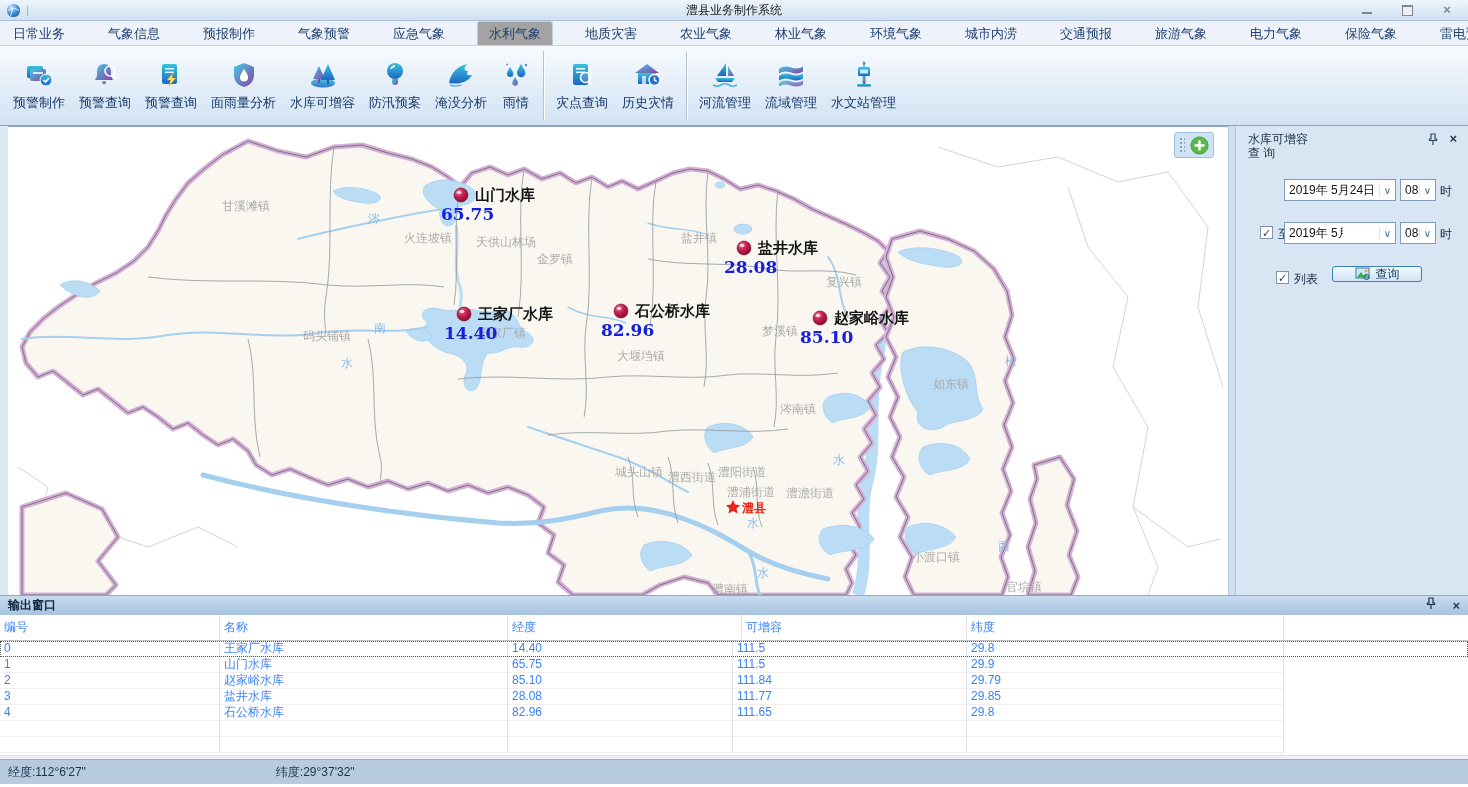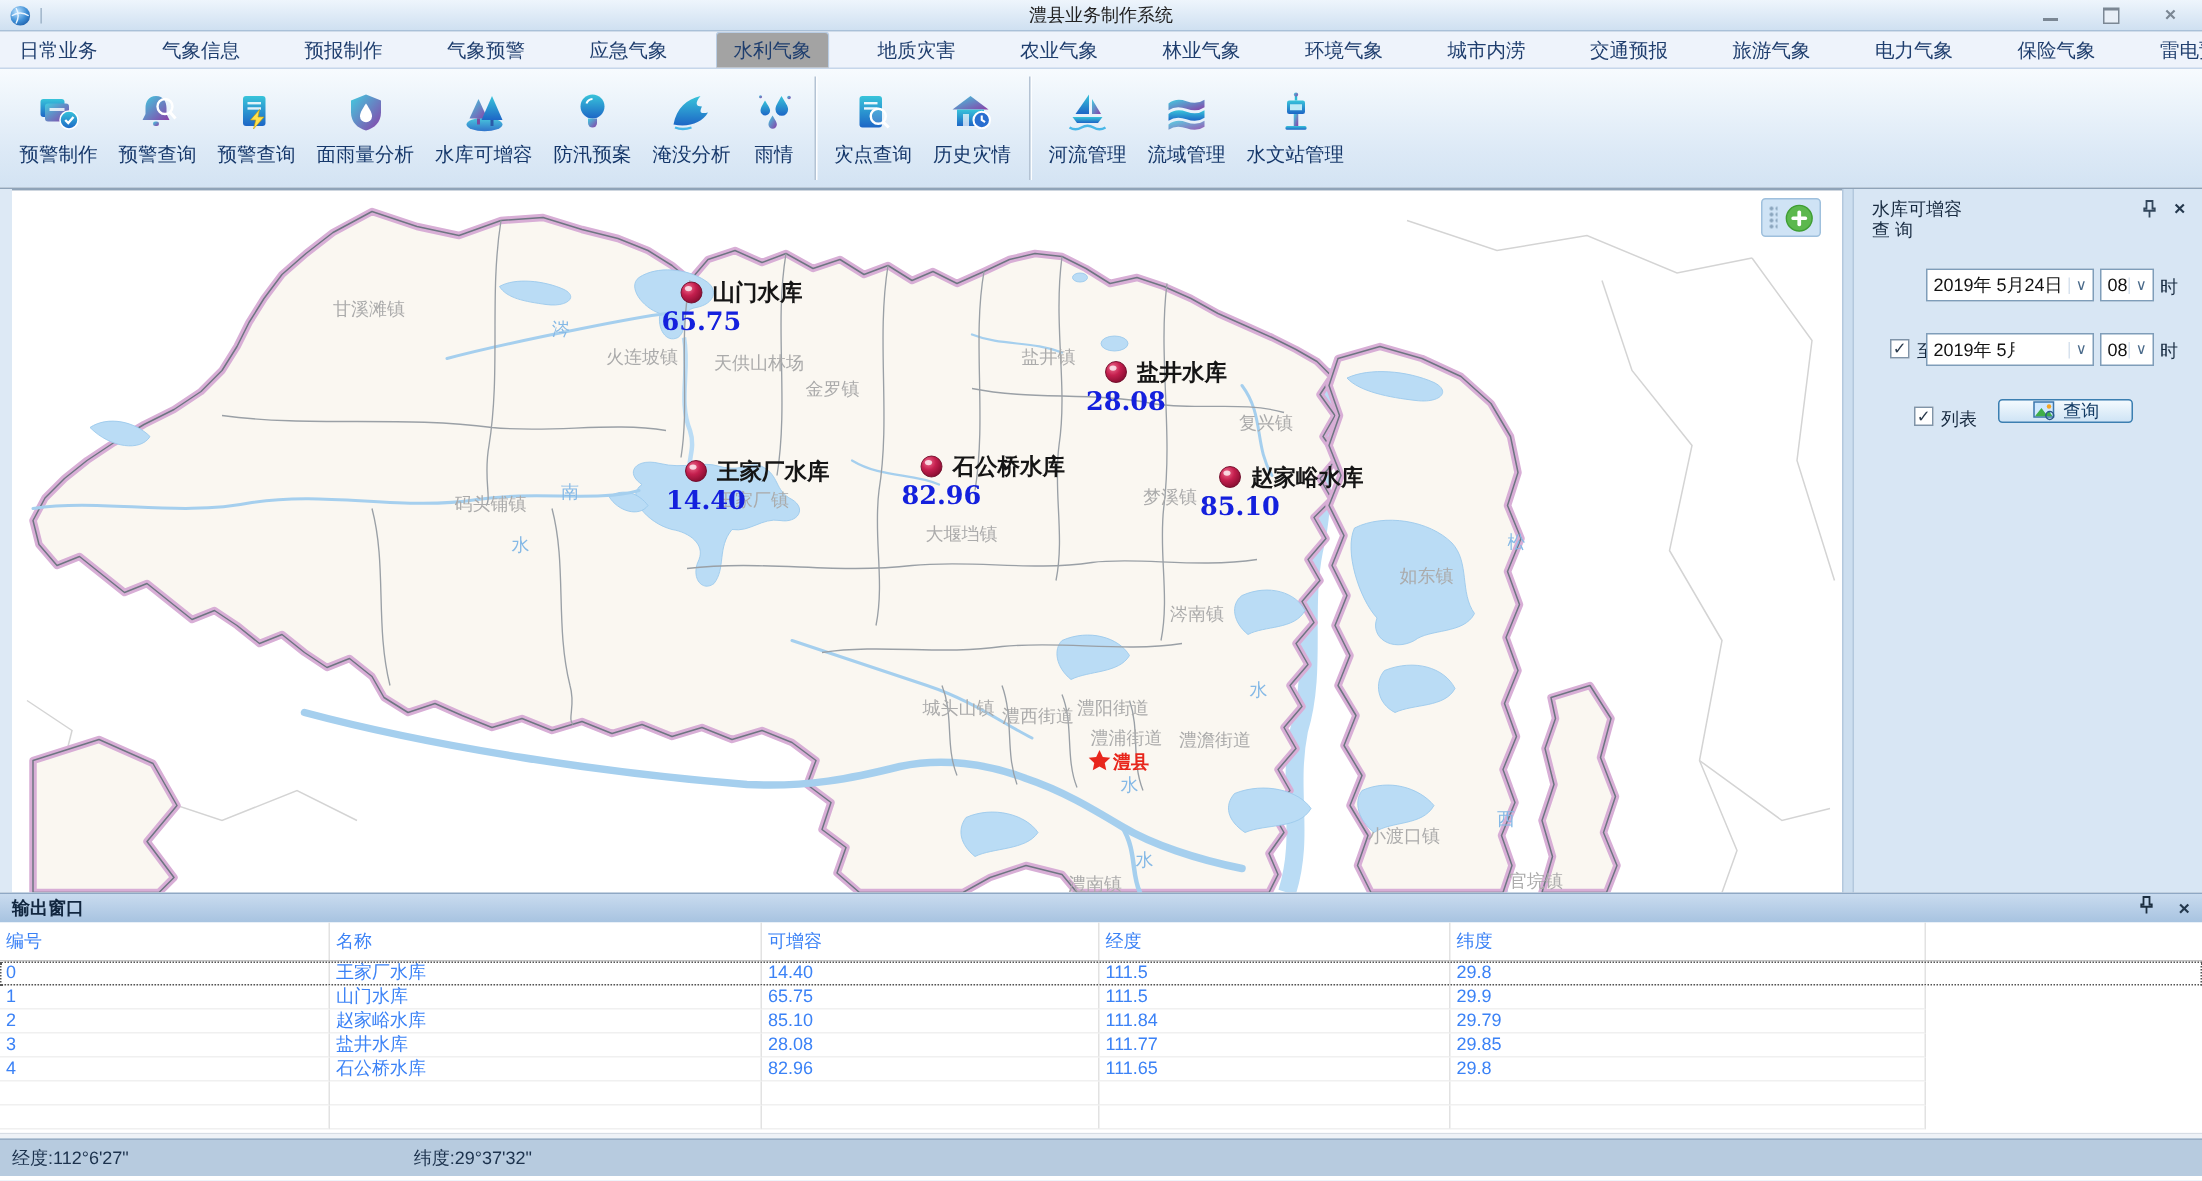--- a/index.html
+++ b/index.html
@@ -542,22 +542,22 @@
       <svg viewBox="0 0 10 14" width="10" height="14">
           <path d="M3,1 h4 v5 h1.5 v1.5 h-7 V6 H3 Z M5,7.5 v4.5" stroke="#1c2e40" stroke-width="1.2" fill="none"></path>
         </svg>
     </span>
     <span class="out-close">×</span>
   </div>
   <div class="table-area">
     <div class="thead" id="thead">
         <div class="cell" style="width: 220px;">编号</div>
         <div class="cell" style="width: 288px;">名称</div>
+        <div class="cell" style="width: 234px;">经度</div>
         <div class="cell" style="width: 225px;">可增容</div>
-        <div class="cell" style="width: 234px;">经度</div>
         <div class="cell" style="width: 317px;">纬度</div>
       </div>
     <div id="tbody">
         <div class="trow selected">
           <div class="cell" style="width: 220px;">0</div>
           <div class="cell" style="width: 288px;">王家厂水库</div>
           <div class="cell" style="width: 225px;">14.40</div>
           <div class="cell" style="width: 234px;">111.5</div>
           <div class="cell" style="width: 317px;">29.8</div>
         </div>

